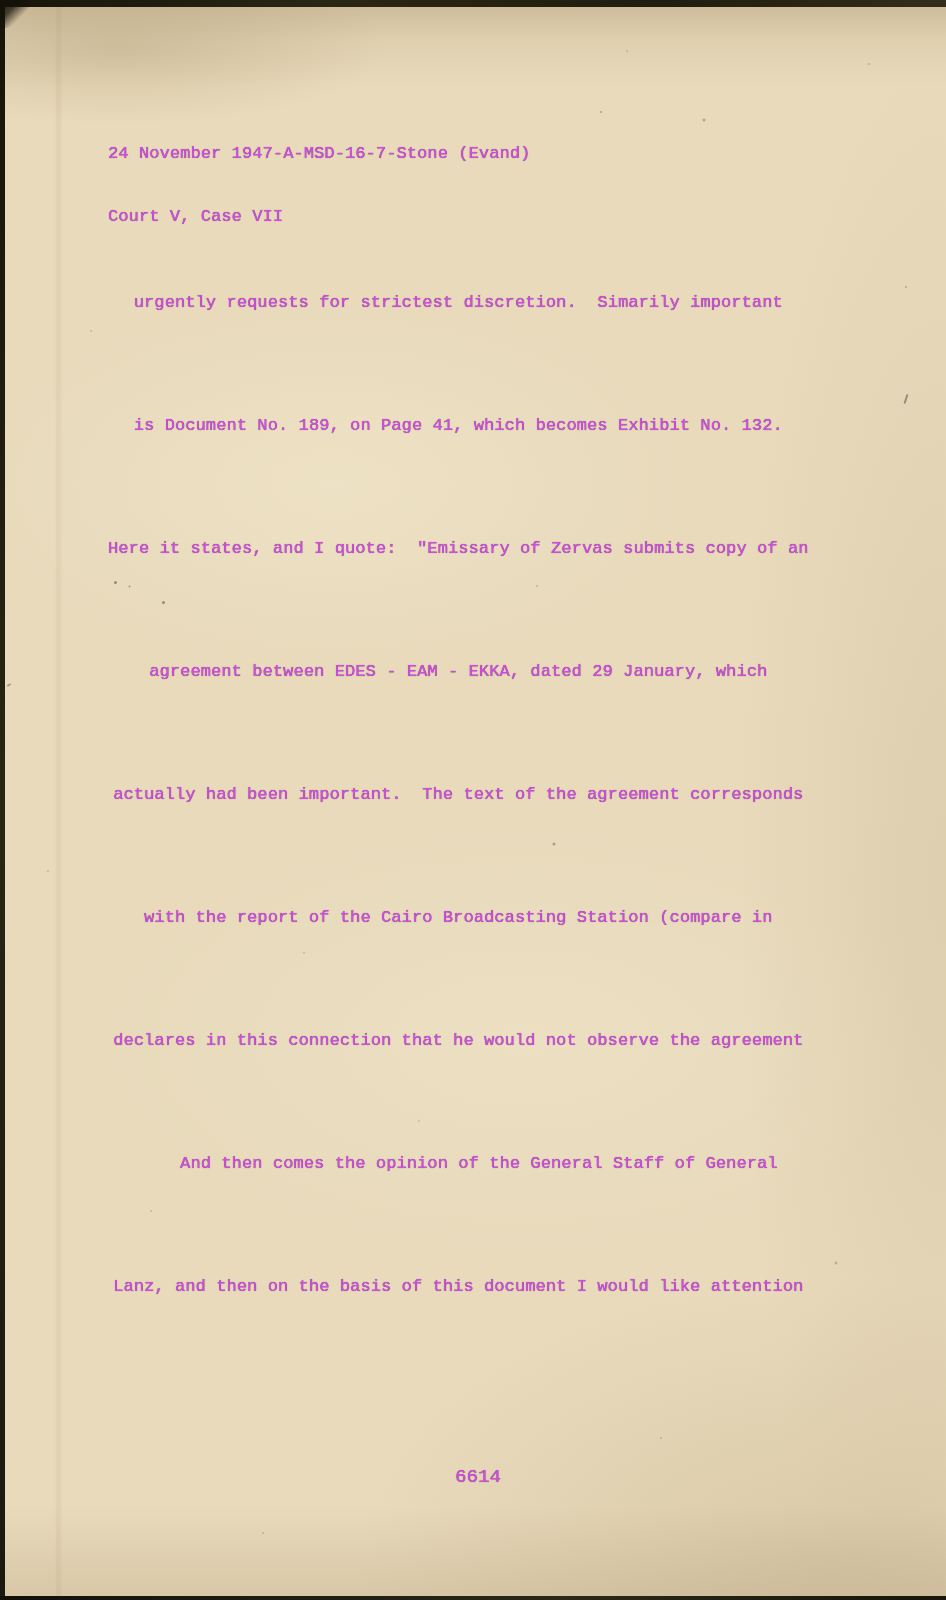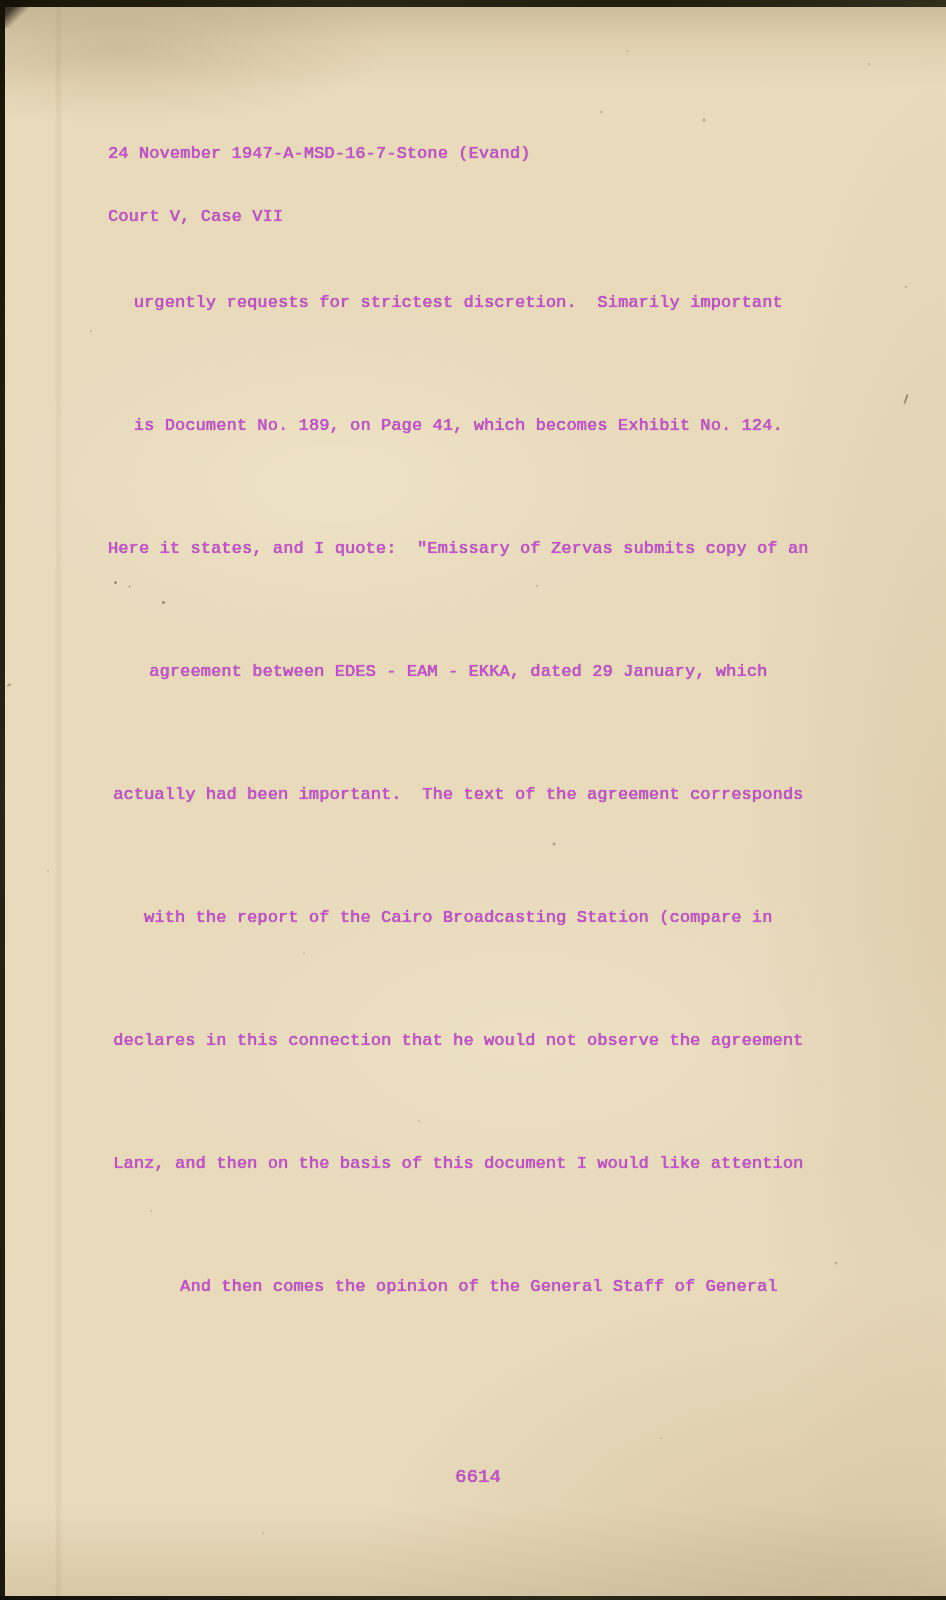--- a/index.html
+++ b/index.html
@@ -90,28 +90,28 @@
   <div class="mark-slash"></div>
   <div class="mark-left-tick"></div>
 
   <div class="typewriter doc-header">
     <div class="tline">24 November 1947-A-MSD-16-7-Stone (Evand)</div>
     <div class="tline">Court V, Case VII</div>
   </div>
 
   <div class="typewriter doc-body">
     <div class="bline">urgently requests for strictest discretion.  Simarily important</div>
-    <div class="bline">is Document No. 189, on Page 41, which becomes Exhibit No. 124.</div>
+    <div class="bline">is Document No. 189, on Page 41, which becomes Exhibit No. 132.</div>
     <div class="bline">Here it states, and I quote:  "Emissary of Zervas submits copy of an</div>
     <div class="bline">agreement between EDES - EAM - EKKA, dated 29 January, which</div>
     <div class="bline">actually had been important.  The text of the agreement corresponds</div>
     <div class="bline">with the report of the Cairo Broadcasting Station (compare in</div>
     <div class="bline">declares in this connection that he would not observe the agreement</div>
+    <div class="bline">    And then comes the opinion of the General Staff of General</div>
     <div class="bline">Lanz, and then on the basis of this document I would like attention</div>
-    <div class="bline">    And then comes the opinion of the General Staff of General</div>
     
     
     
   </div>
 
   <div class="typewriter page-number">6614</div>
 
 </div>
 
 </body></html>

